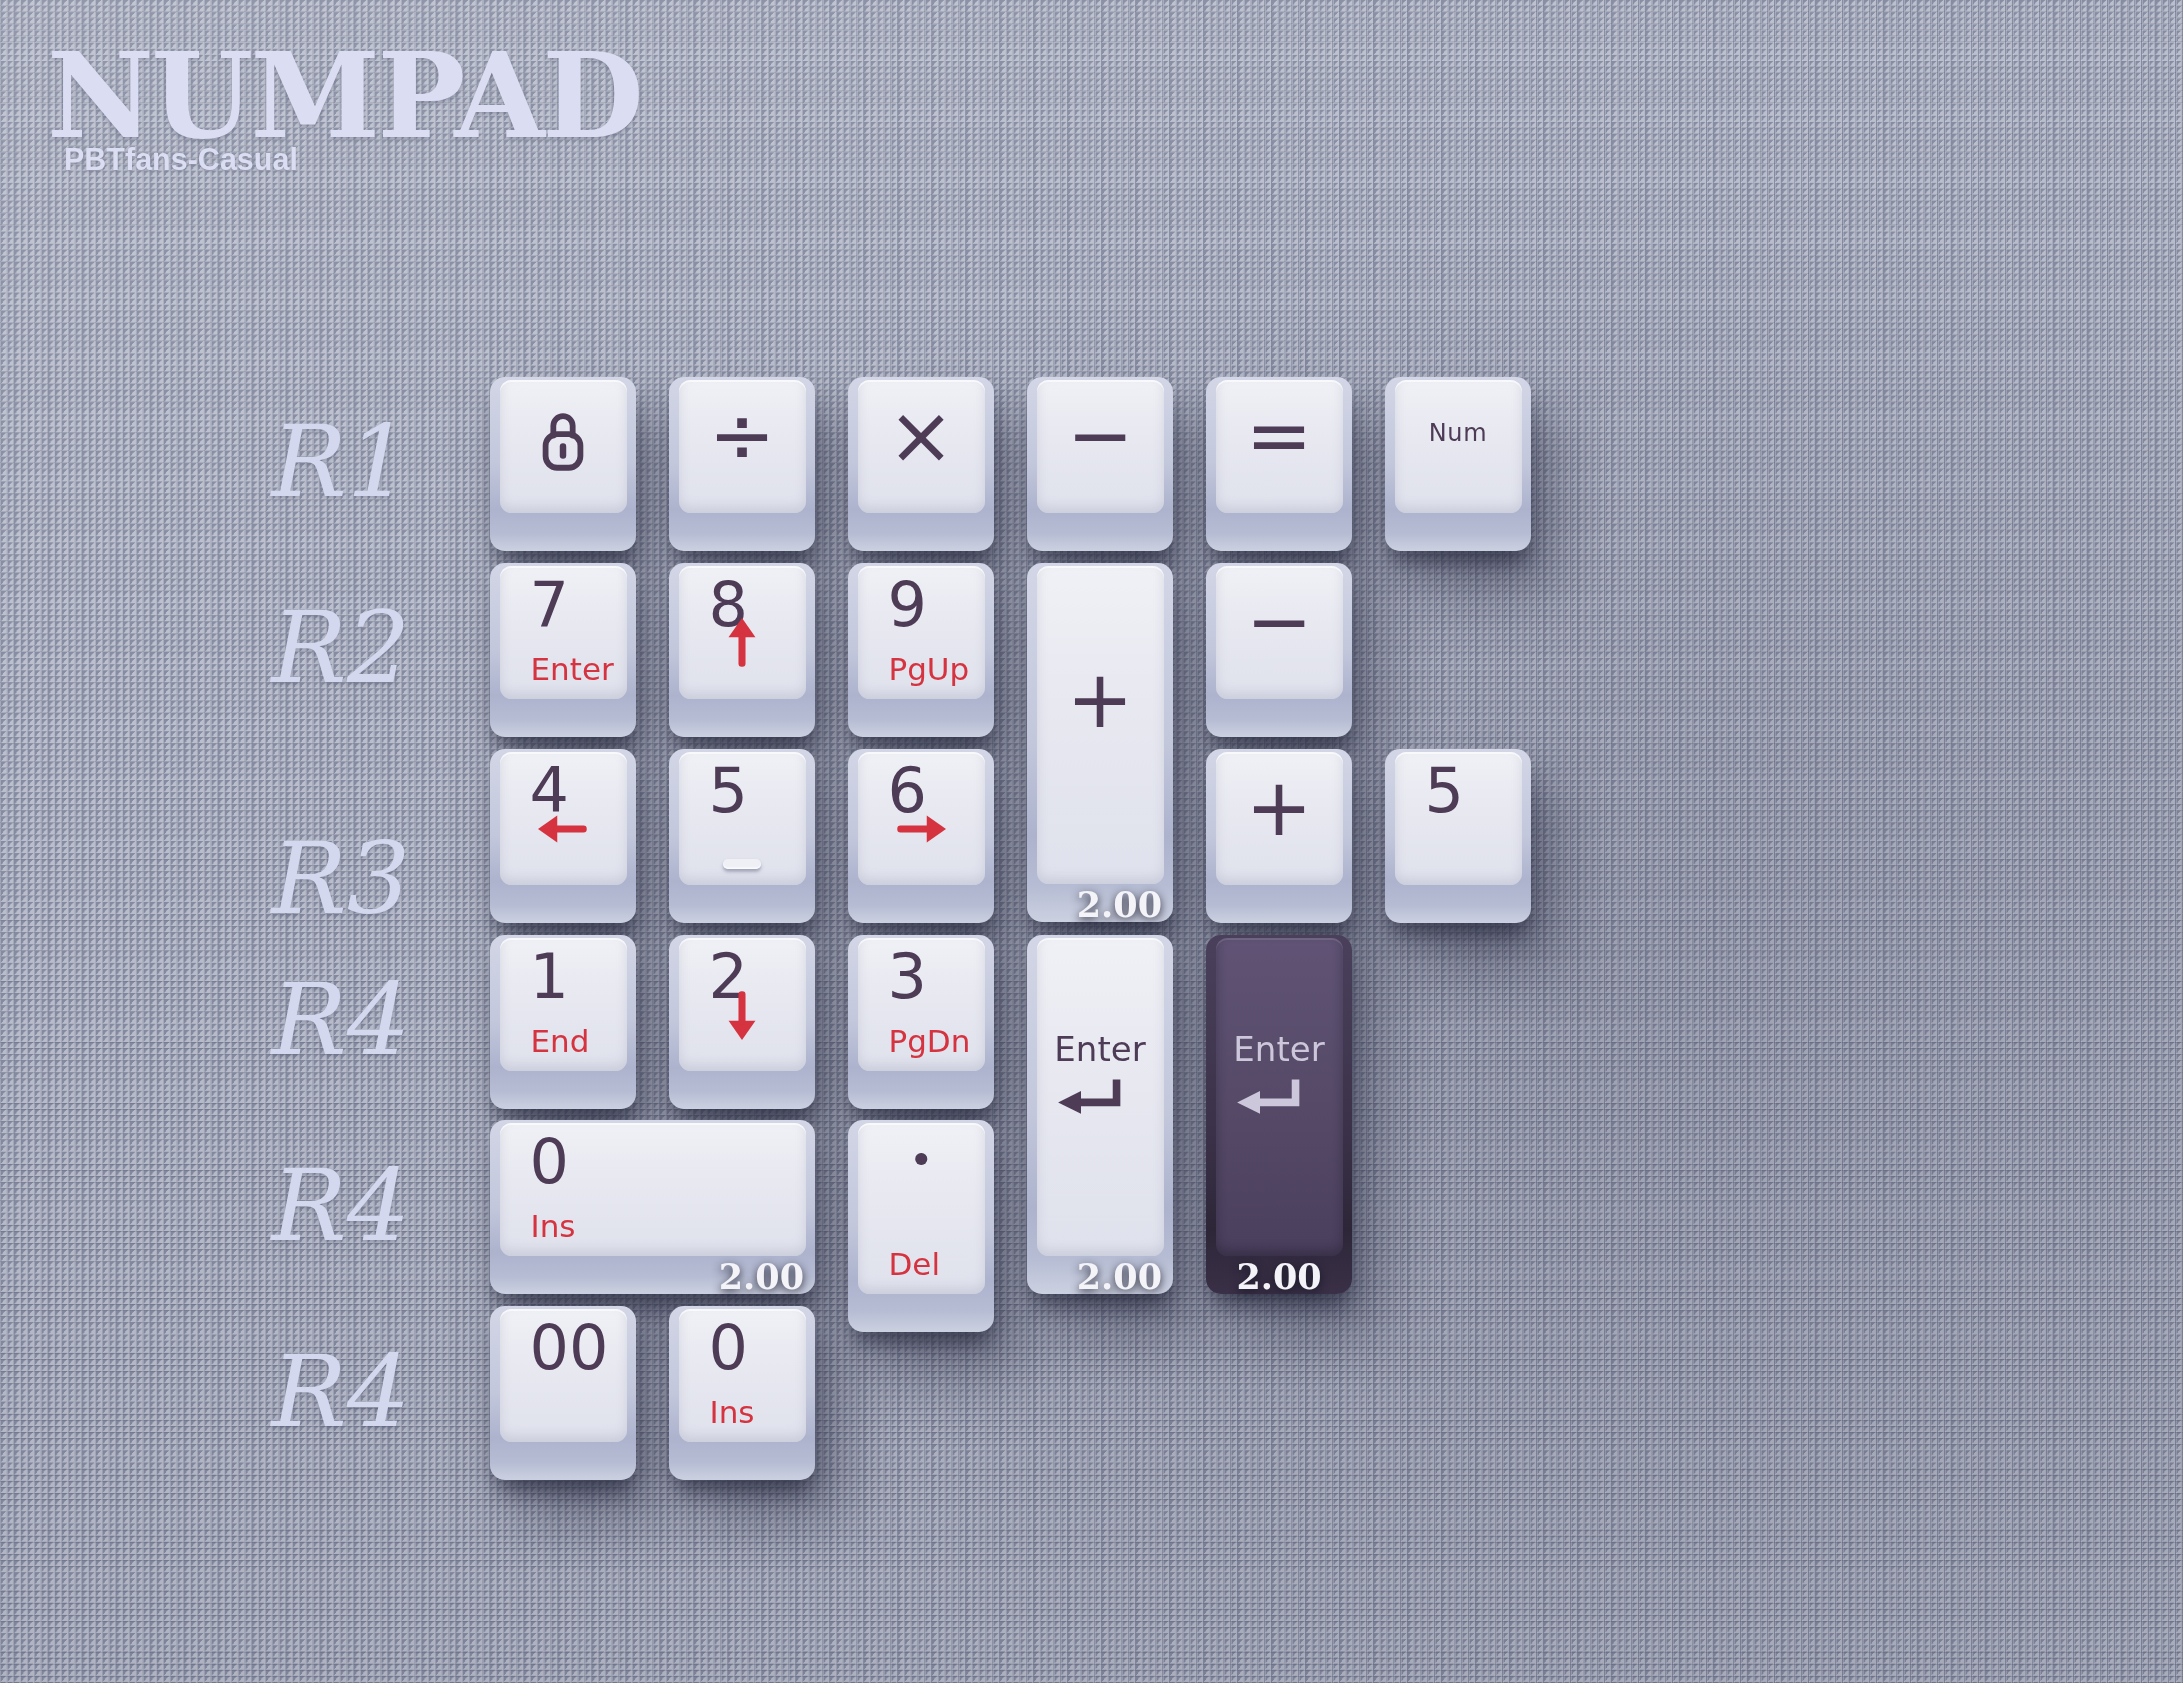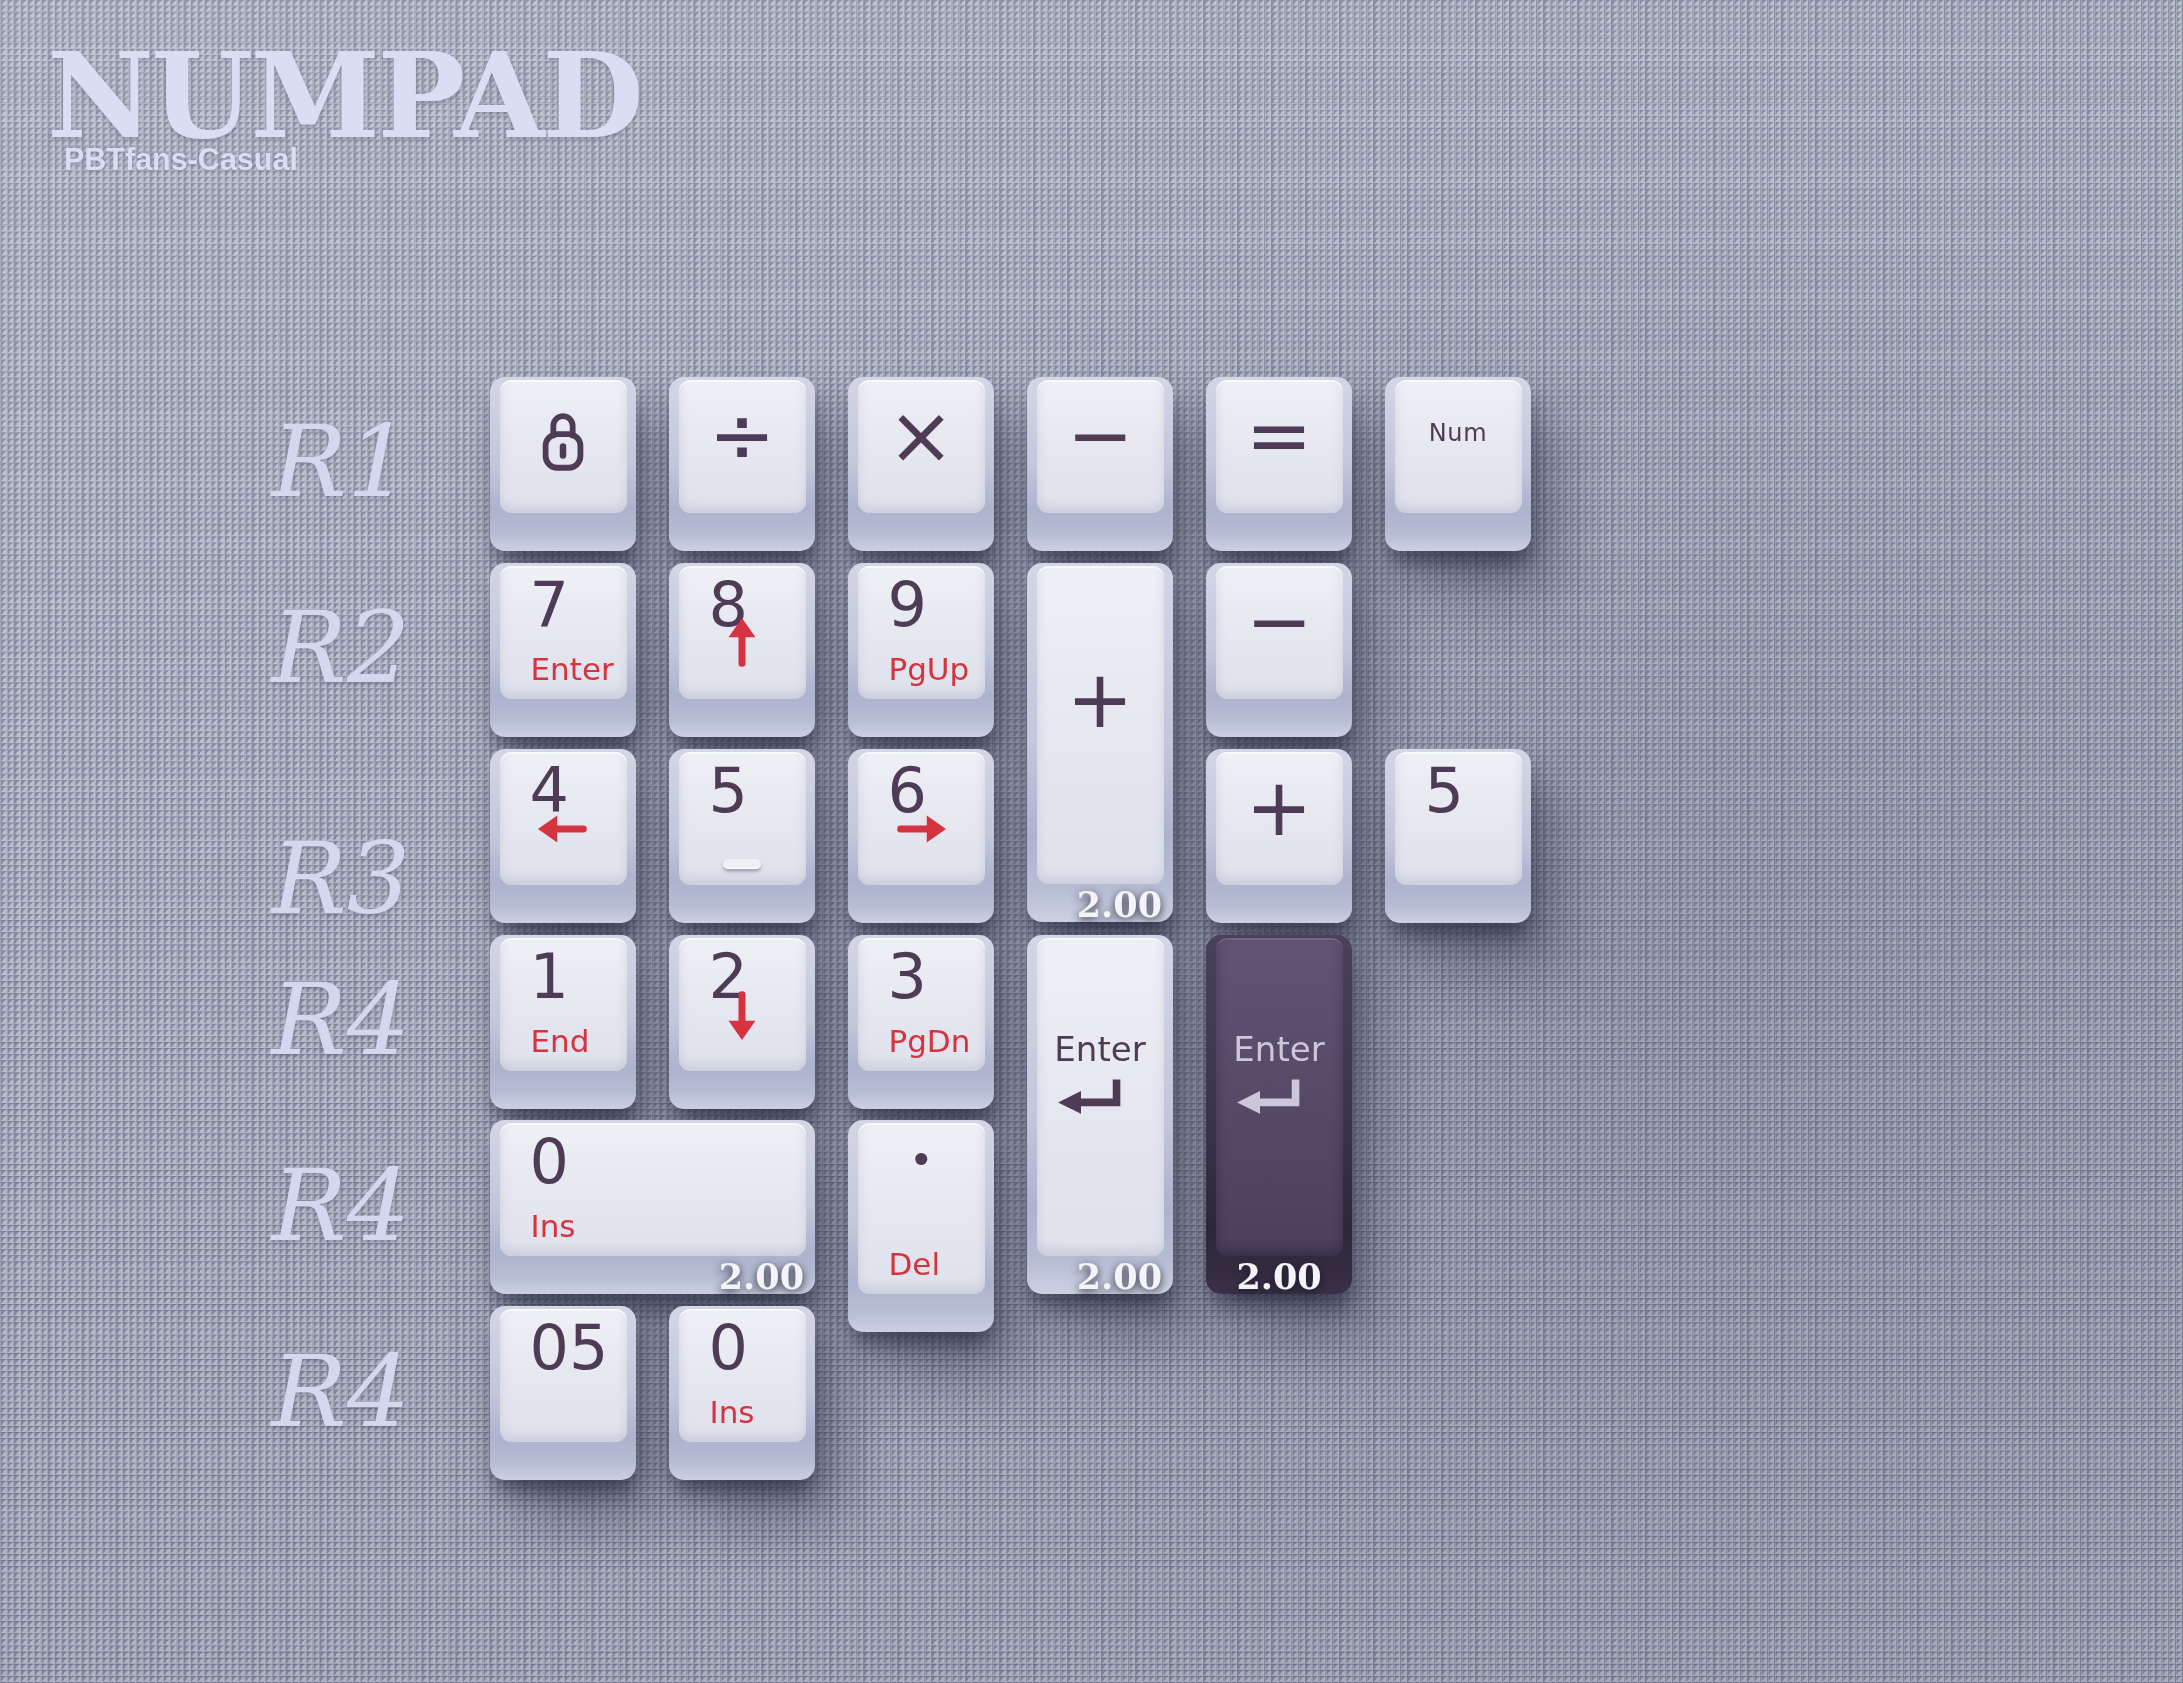--- a/index.html
+++ b/index.html
@@ -279,21 +279,21 @@
         <span class="size-label br">2.00</span>
       </div>
       <div class="key light" style="left: 848px; top: 1120px; width: 146px; height: 212px;">
         <div class="keytop">
           <span class="dot-legend"></span>
           <span class="sub">Del</span>
         </div>
       </div>
       <div class="key light" style="left: 490px; top: 1306px; width: 146px; height: 174px;">
         <div class="keytop">
-          <span class="num">05</span>
+          <span class="num">00</span>
         </div>
       </div>
       <div class="key light" style="left: 669px; top: 1306px; width: 146px; height: 174px;">
         <div class="keytop">
           <span class="num">0</span>
           <span class="sub">Ins</span>
         </div>
       </div>
     </div>
 </div>

